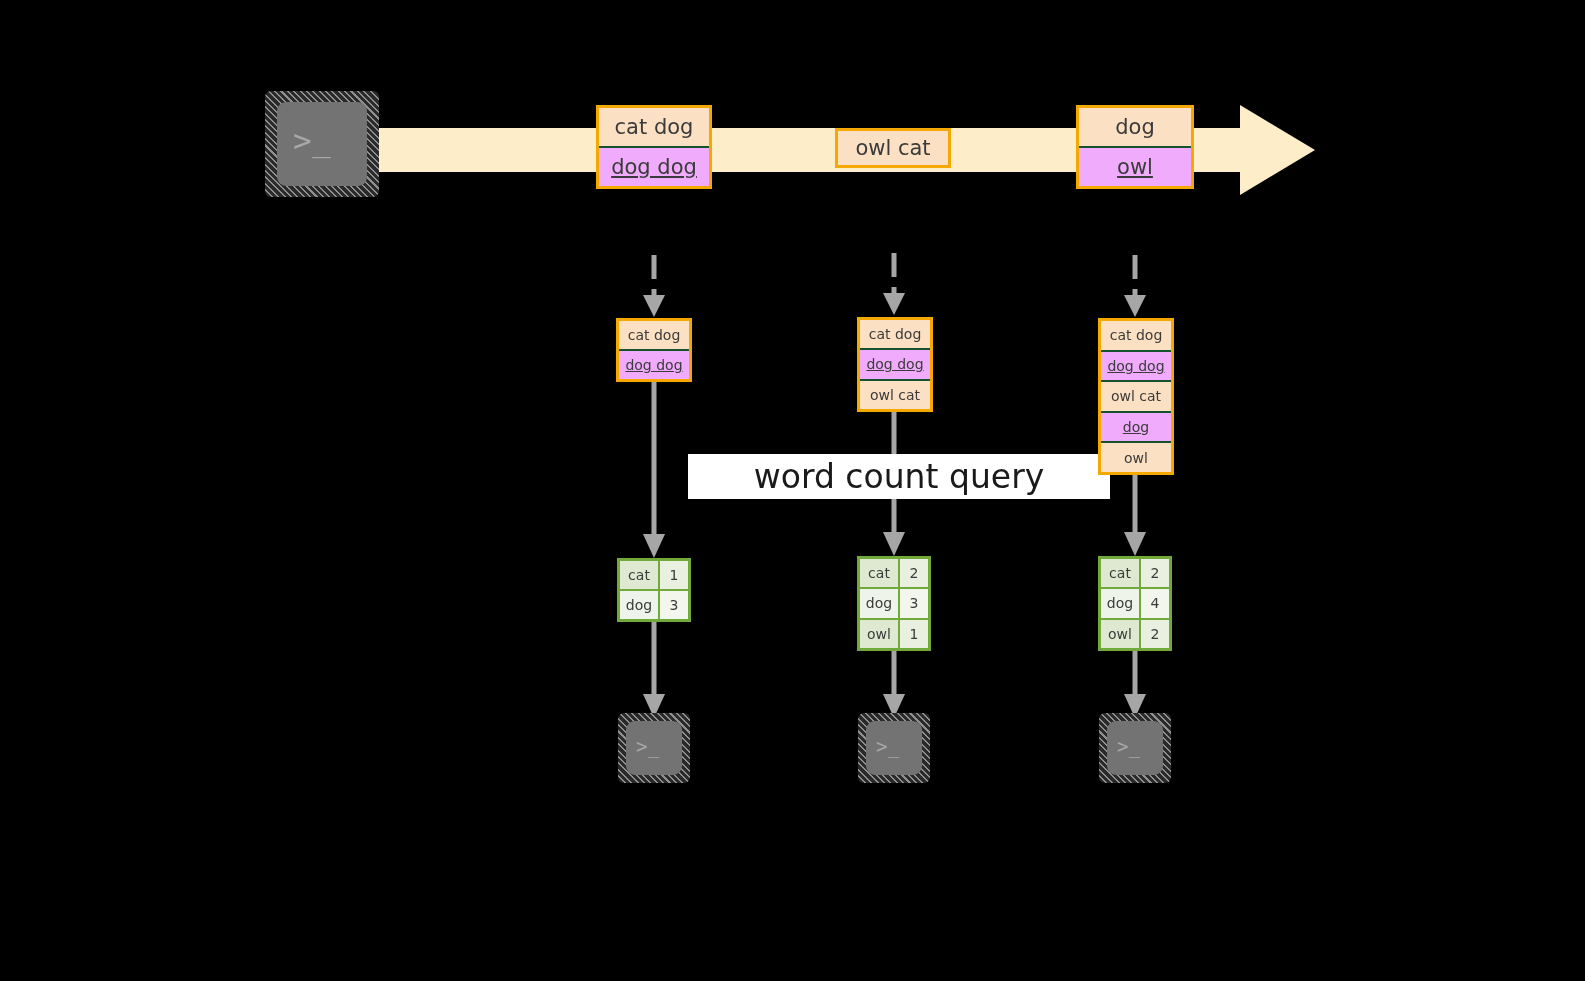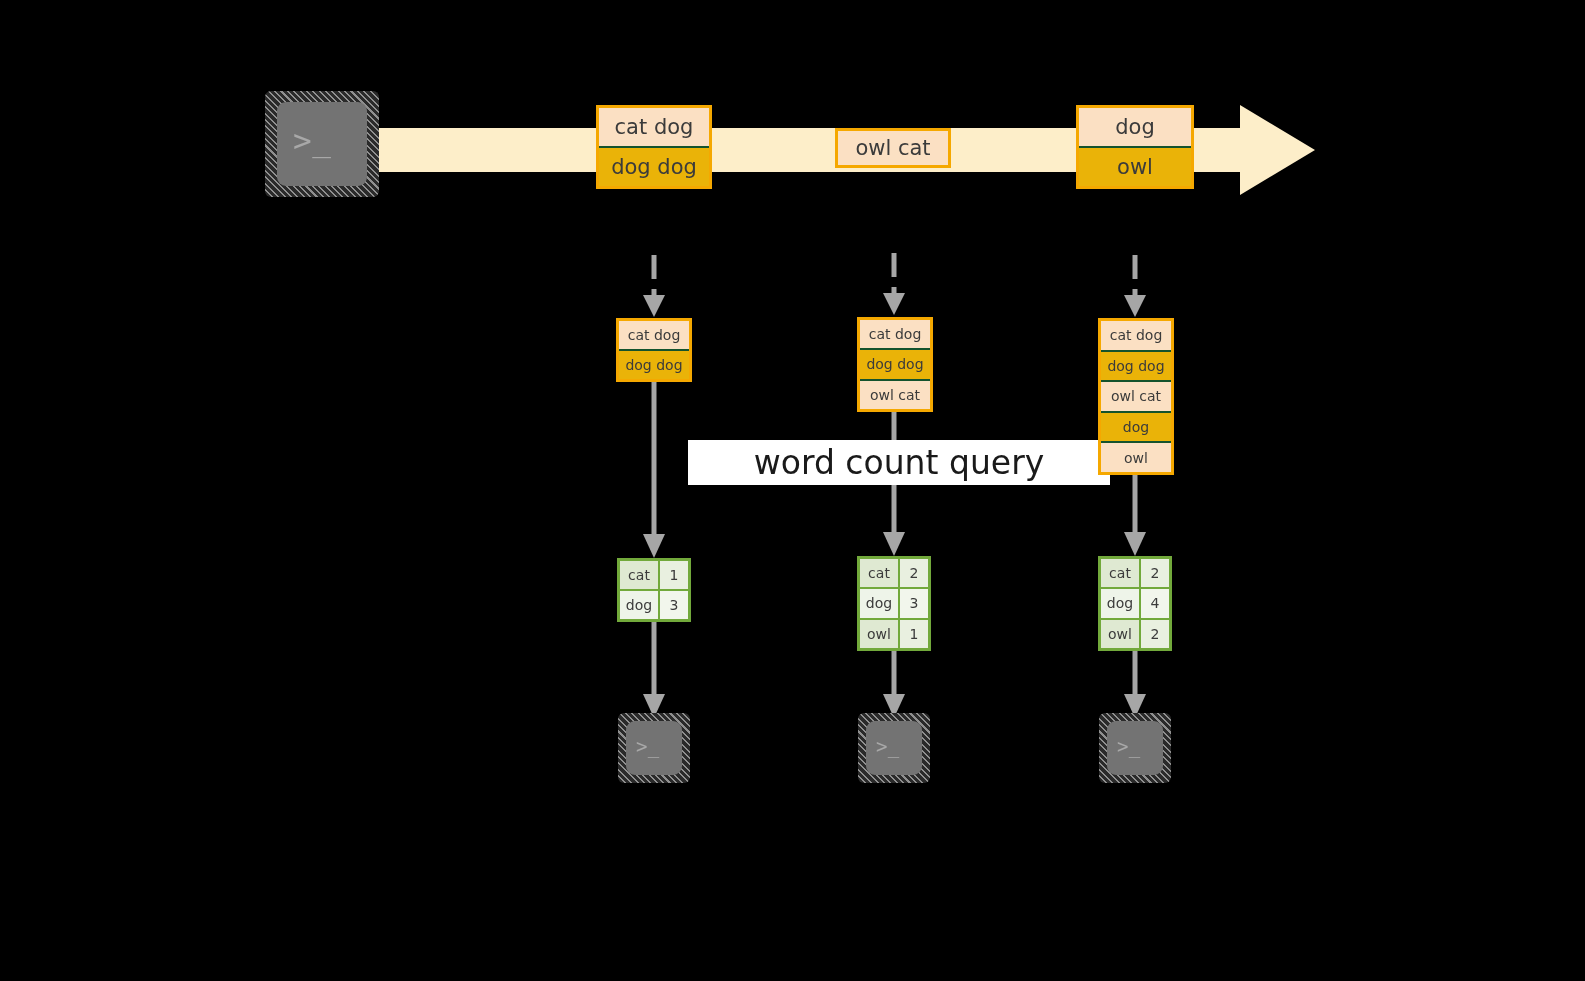--- a/index.html
+++ b/index.html
@@ -67,21 +67,21 @@
     box-sizing: border-box;
     display: flex;
     align-items: center;
     justify-content: center;
     color: #3b3b3b;
     white-space: nowrap;
     border-bottom: 2px solid #14532d;
   }
   .obox .cell:last-child { border-bottom: none; }
   .obox .cell.dark  { background: #fbe0c3; }
-  .obox .cell.light { background: #eab308; }
+  .obox .cell.light { background: #f0abfc; text-decoration: underline; }
 
   
   .gbox {
     position: absolute;
     box-sizing: border-box;
     border: 3px solid #72a93b;
     display: flex;
     flex-direction: column;
     overflow: hidden;
     background: #fdba74;
@@ -236,21 +236,21 @@
   <svg class="conn" style="left:1115px; top:255px; width:40px; height:65px;" viewBox="0 0 40 65">
     <line x1="20" y1="0" x2="20" y2="40" stroke="#a6a6a6" stroke-width="5" stroke-dasharray="24 10"></line>
     <polygon points="20,62 9,40 31,40" fill="#a6a6a6"></polygon>
   </svg>
 
   <svg class="conn" style="left:1119px; top:474px; width:32px; height:84px;" viewBox="0 0 32 84">
     <line x1="16" y1="0" x2="16" y2="64" stroke="#a6a6a6" stroke-width="5"></line>
     <polygon points="16,82 5,58 27,58" fill="#a6a6a6"></polygon>
   </svg>
 
-  <div class="banner" style="left:688px; top:440px; width:422px; height:45px; font-size:33px;">
+  <div class="banner" style="left:688px; top:454px; width:422px; height:45px; font-size:33px;">
     <span>word count query</span>
   </div>
 
   <div class="obox" style="left:1098px; top:318px; width:76px; height:157px;">
     <div class="cell dark" style="flex:1 1 0; font-size:14px;">cat dog</div>
     <div class="cell light" style="flex:1 1 0; font-size:14px;">dog dog</div>
     <div class="cell dark" style="flex:1 1 0; font-size:14px;">owl cat</div>
     <div class="cell light" style="flex:1 1 0; font-size:14px;">dog</div>
     <div class="cell dark" style="flex:1 1 0; font-size:14px;">owl</div>
   </div>

